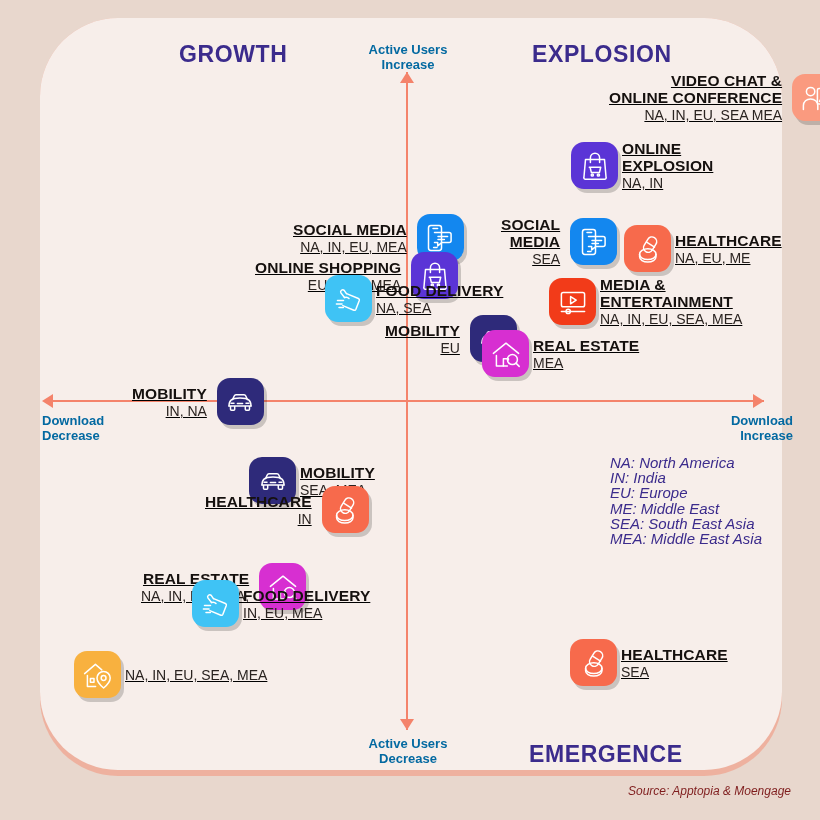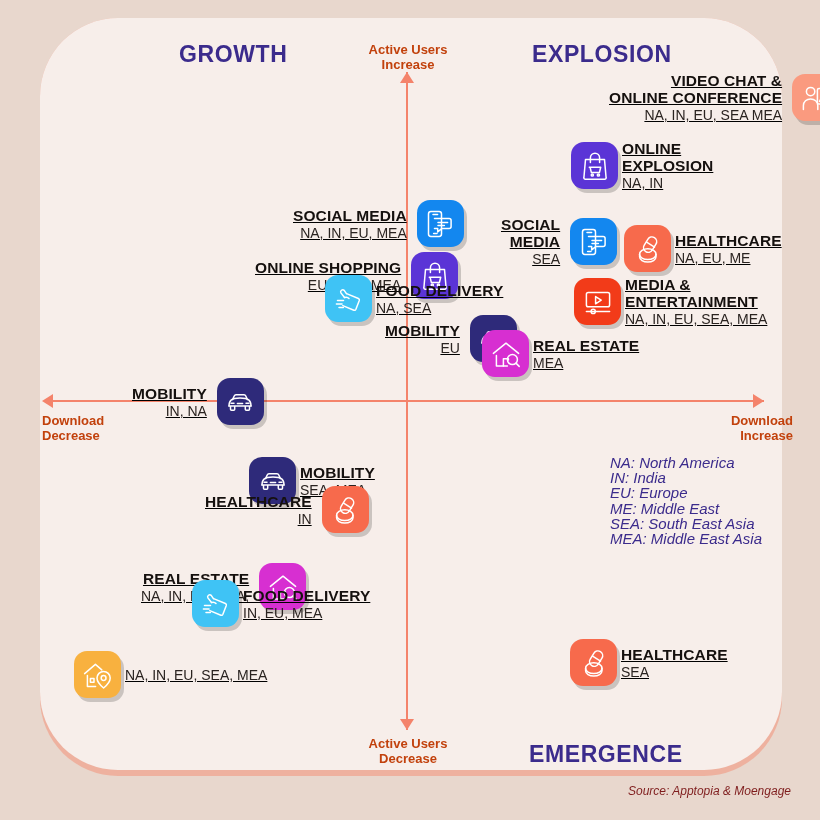--- a/index.html
+++ b/index.html
@@ -37,21 +37,21 @@
     position:absolute;color:#3b2b8c;font-weight:bold;font-size:23px;
     letter-spacing:.6px;white-space:nowrap;
   }
   .q-growth{left:179px;top:41px;}
   .q-explosion{left:532px;top:41px;}
   .q-slowdown{left:168px;top:741px;}
   .q-emergence{left:529px;top:741px;}
 
   
   .axcap{
-    position:absolute;color:#c2410c;font-weight:bold;font-size:13px;
+    position:absolute;color:#0369a1;font-weight:bold;font-size:13px;
     line-height:15px;text-align:center;white-space:nowrap;
   }
   .ax-top{left:358px;top:42px;width:100px;}
   .ax-bottom{left:358px;top:736px;width:100px;}
   .ax-left{left:42px;top:413px;width:100px;text-align:left;}
   .ax-right{left:693px;top:413px;width:100px;text-align:right;}
 
   
   .legend{
     position:absolute;right:58px;top:455px;text-align:left;
@@ -156,21 +156,21 @@
             <circle stroke="#fff" fill="none" stroke-width="1.5" stroke-linecap="round" stroke-linejoin="round" cx="12.3" cy="25" r="1.1"></circle>
             <circle stroke="#fff" fill="none" stroke-width="1.5" stroke-linecap="round" stroke-linejoin="round" cx="18.4" cy="25" r="1.1"></circle>
           </svg>
         </div>
         <div class="label">
           <div class="name">ONLINE</div>
           <div class="name">EXPLOSION</div>
           <div class="regions">NA, IN</div>
         </div>
       </div>
-      <div class="item rev" style="left: 293px; top: 200px;">
+      <div class="item rev" style="left: 293px; top: 214px;">
         <div class="tile" style="background: rgb(19, 135, 239);">
           <svg width="32" height="32" viewBox="0 0 32 32">
             <rect stroke="#fff" fill="none" stroke-width="1.5" stroke-linecap="round" stroke-linejoin="round" x="4.5" y="3.5" width="13" height="25" rx="2.4"></rect>
             <path stroke="#fff" fill="none" stroke-width="1.5" stroke-linecap="round" stroke-linejoin="round" d="M9.6 25.6h3.4"></path>
             <path stroke="#fff" fill="none" stroke-width="1.5" stroke-linecap="round" stroke-linejoin="round" d="M9 6.4h4.6"></path>
             <path stroke="#fff" fill="none" stroke-width="1.5" stroke-linecap="round" stroke-linejoin="round" d="M10.5 10.5h14.6a2 2 0 0 1 2 2v6.1a2 2 0 0 1-2 2h-7.4l-4 3.3v-3.3h-3.2"></path>
             <path stroke="#fff" fill="none" stroke-width="1.5" stroke-linecap="round" stroke-linejoin="round" d="M14 14.5h9.6M14 17.5h6.4"></path>
           </svg>
         </div>
         <div class="label">
@@ -230,21 +230,21 @@
             <path stroke="#fff" fill="none" stroke-width="1.5" stroke-linecap="round" stroke-linejoin="round" d="M13.4 10.6l-2.2-3.2a2.1 2.1 0 0 0-3.3 2.5l3.6 4.6"></path>
             <path stroke="#fff" fill="none" stroke-width="1.5" stroke-linecap="round" stroke-linejoin="round" d="M11.5 14.5c1.6-.6 3.4-.3 4.5 1"></path>
             <path stroke="#fff" fill="none" stroke-width="1.5" stroke-linecap="round" stroke-linejoin="round" d="M4.5 17.6h6M3.4 21h5.6M6 24.4h4.4"></path>
           </svg>
         </div>
         <div class="label">
           <div class="name">FOOD DELIVERY</div>
           <div class="regions">NA, SEA</div>
         </div>
       </div>
-      <div class="item" style="left: 574px; top: 276px;">
+      <div class="item" style="left: 549px; top: 276px;">
         <div class="tile" style="background: rgb(242, 59, 25);">
           <svg width="32" height="32" viewBox="0 0 32 32">
             <rect stroke="#fff" fill="none" stroke-width="1.5" stroke-linecap="round" stroke-linejoin="round" x="4.4" y="6.4" width="23.2" height="14.4" rx="1.8"></rect>
             <path stroke="#fff" fill="none" stroke-width="1.5" stroke-linecap="round" stroke-linejoin="round" d="M13.6 10.6l5.6 3.6-5.6 3.6z"></path>
             <path stroke="#fff" fill="none" stroke-width="1.5" stroke-linecap="round" stroke-linejoin="round" d="M4.4 25.4h23.2"></path>
             <circle stroke="#fff" fill="none" stroke-width="1.5" stroke-linecap="round" stroke-linejoin="round" cx="11.2" cy="25.4" r="2.1"></circle>
           </svg>
         </div>
         <div class="label">
           <div class="name">MEDIA &amp;</div>

